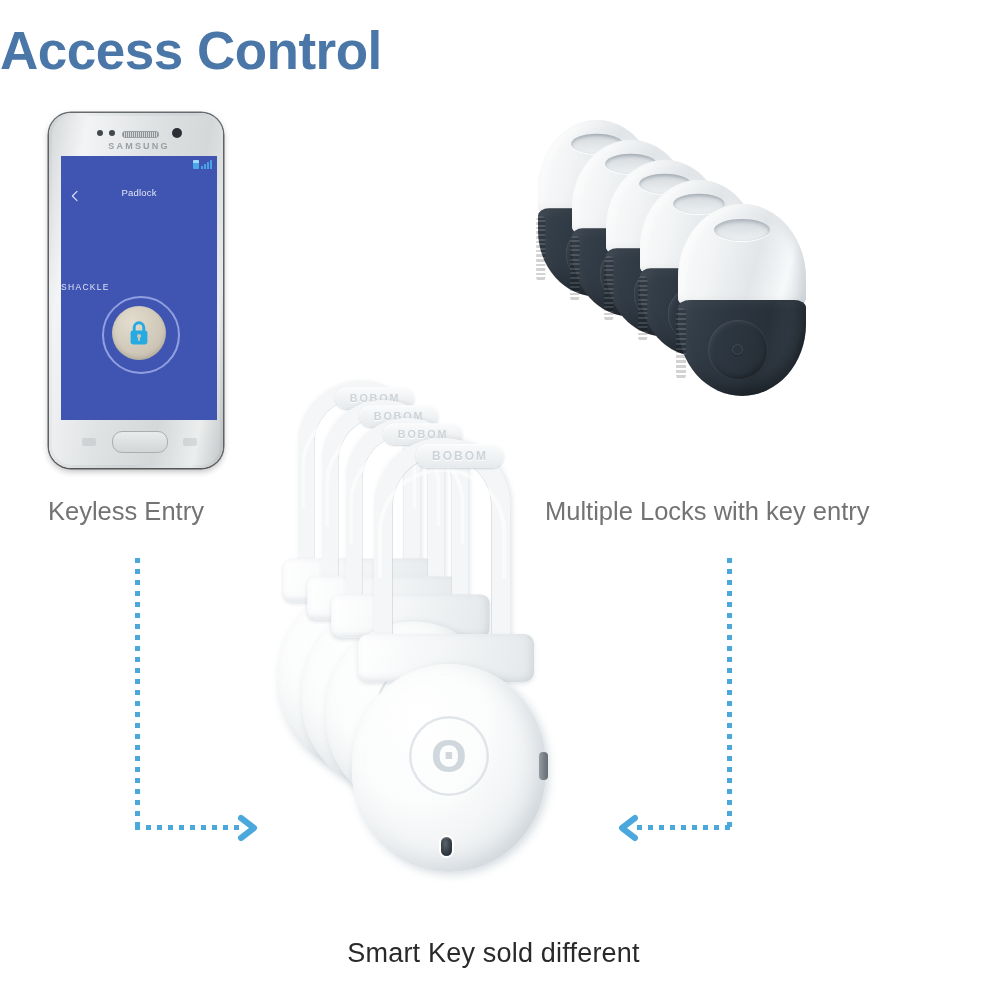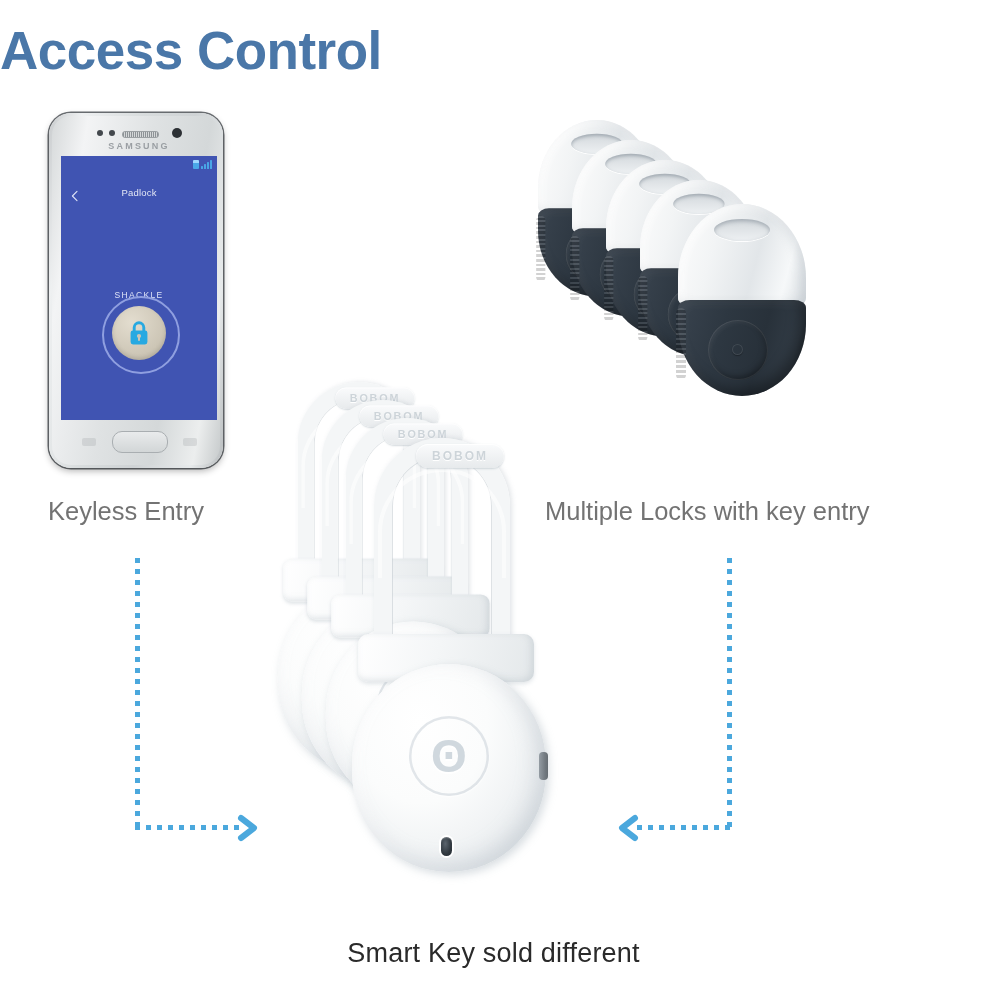--- a/index.html
+++ b/index.html
@@ -158,23 +158,22 @@
     position: absolute;
     left: 0; top: 3px;
     width: 156px;
     text-align: center;
     color: #e2e6f5;
     font-size: 9.5px;
     letter-spacing: .2px;
   }
   #shackle-label {
     position: absolute;
-    left: 0; top: 134px;
+    left: 0; top: 126px;
     width: 156px;
-    text-align: center;
     color: #dfe4f7;
     font-size: 8.5px;
     letter-spacing: 1.3px;
   }
   #lock-ring {
     position: absolute;
     left: 41px; top: 140px;
     width: 74px; height: 74px;
     border-radius: 50%;
     border: 2px solid #8f9fe0;

